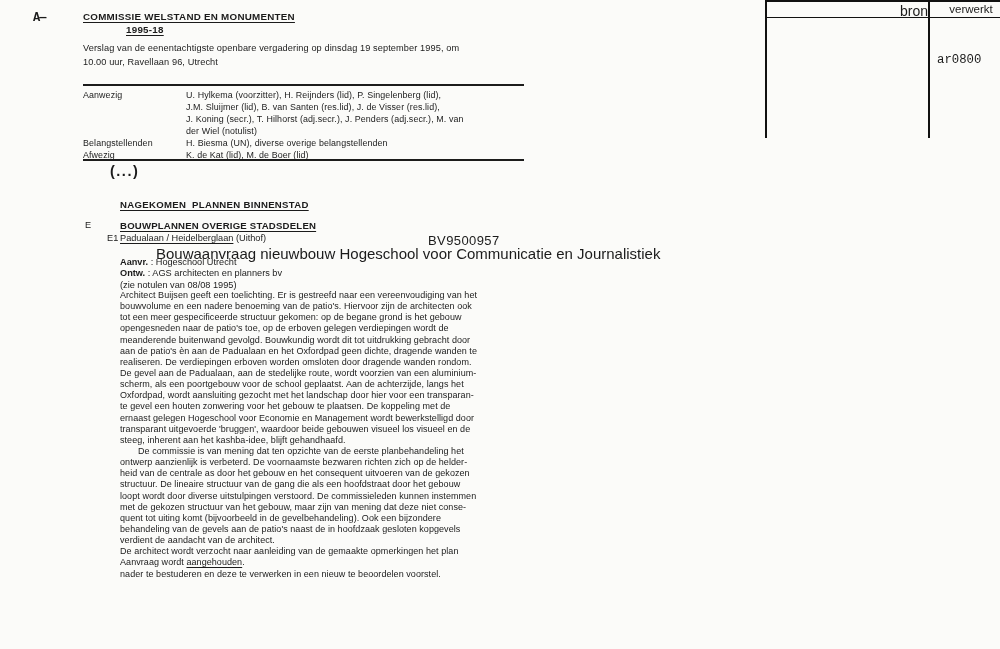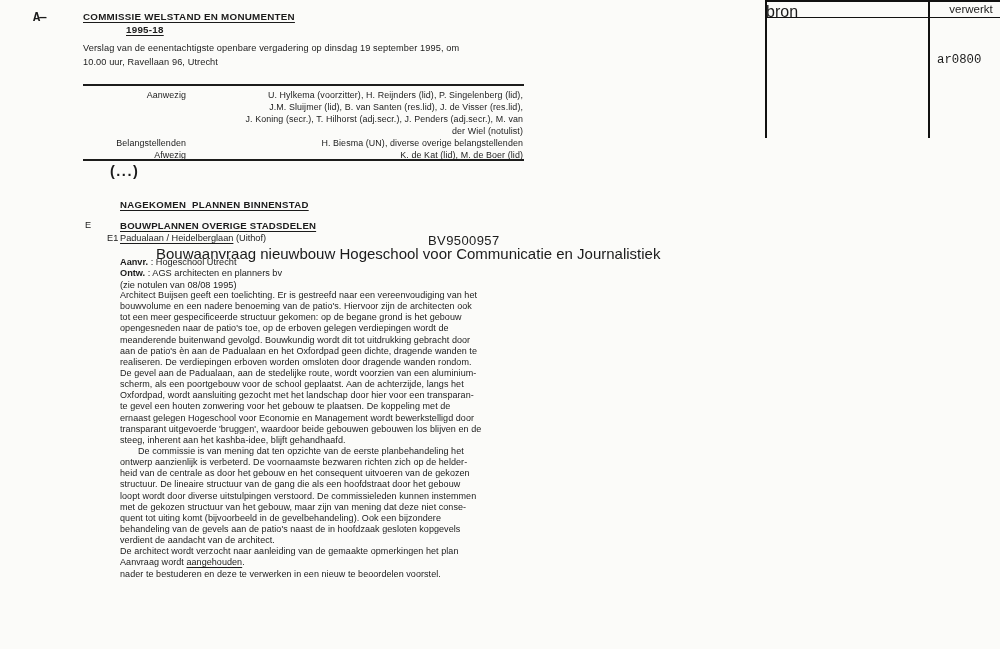--- a/index.html
+++ b/index.html
@@ -21,21 +21,21 @@
   .doc-number{left:83px; top:24px; font-size:9.8px; letter-spacing:.25px;margin-left:43px;}
   .intro{left:83px; top:42px; font-size:9.2px; line-height:13.5px; letter-spacing:.1px; width:430px;}
 
   
   .rule{background:#1c1c1c; height:1.7px;}
   .rule-top{left:83px; top:84px; width:441px;}
   .rule-bottom{left:83px; top:159px; width:441px;}
 
   
   .attendance{left:83px; top:89px; width:440px; font-size:8.9px; letter-spacing:.1px;}
-  .att-row{display:flex; line-height:12.1px; height:12.1px;text-align:right;}
+  .att-row{display:flex; line-height:12.1px; height:12.1px;}
   .att-label{width:103px; flex:none;}
   .att-text{flex:1; white-space:pre;}
 
   .ellipsis{left:110px; top:163px; font-size:14.5px; font-weight:bold; letter-spacing:1.5px;}
 
   
   .sec-head{left:120px; top:199px; font-size:9.6px; letter-spacing:.3px; white-space:pre;}
   .code-e{left:85px; top:220px; font-size:9.2px;}
   .sec-e{left:120px; top:220px; font-size:9.6px; letter-spacing:.2px;}
   .code-e1{left:85px; top:232.5px; font-size:9.2px;padding-left:22px;}
@@ -50,21 +50,21 @@
   .body-text{left:120px; top:290px; width:400px; font-size:9px; letter-spacing:.06px;}
   .bline{height:11.15px; line-height:11.15px; white-space:pre;}
   .bline.ind{padding-left:18px;}
 
   
   .stamp-line{background:#111; position:absolute;}
   .st-top{left:765px; top:0px; width:235px; height:1.6px;}
   .st-left{left:765px; top:0px; width:1.6px; height:138px;}
   .st-mid{left:928px; top:0px; width:1.6px; height:138px;}
   .st-head-rule{left:765px; top:16.5px; width:235px; height:1.6px;}
-  .st-h1{left:766px; top:2.5px; width:162px; text-align:left; font-size:16px;}
+  .st-h1{left:766px; top:2.5px; width:162px; text-align:right; font-size:14px;}
   .st-h2{left:930px; top:2.5px; width:82px; text-align:center; font-size:11.5px;}
   .st-anno{left:773px; top:23px; font-size:12.3px; line-height:14.6px; font-weight:500; letter-spacing:-.2px;}
   .st-code{left:937px; top:53px; font-size:12.3px; font-weight:500;}
 </style>
 </head>
 <body>
 
 <div class="page">
 
   <div class="abs margin-mark mono">A—</div>
@@ -124,21 +124,21 @@
       <div class="bline">tot een meer gespecificeerde structuur gekomen: op de begane grond is het gebouw</div>
       <div class="bline">opengesneden naar de patio's toe, op de erboven gelegen verdiepingen wordt de</div>
       <div class="bline">meanderende buitenwand gevolgd. Bouwkundig wordt dit tot uitdrukking gebracht door</div>
       <div class="bline">aan de patio's èn aan de Padualaan en het Oxfordpad geen dichte, dragende wanden te</div>
       <div class="bline">realiseren. De verdiepingen erboven worden omsloten door dragende wanden rondom.</div>
       <div class="bline">De gevel aan de Padualaan, aan de stedelijke route, wordt voorzien van een aluminium-</div>
       <div class="bline">scherm, als een poortgebouw voor de school geplaatst. Aan de achterzijde, langs het</div>
       <div class="bline">Oxfordpad, wordt aansluiting gezocht met het landschap door hier voor een transparan-</div>
       <div class="bline">te gevel een houten zonwering voor het gebouw te plaatsen. De koppeling met de</div>
       <div class="bline">ernaast gelegen Hogeschool voor Economie en Management wordt bewerkstelligd door</div>
-      <div class="bline">transparant uitgevoerde 'bruggen', waardoor beide gebouwen gebouwen los blijven en de</div>
+      <div class="bline">transparant uitgevoerde 'bruggen', waardoor beide gebouwen visueel los visueel en de</div>
       <div class="bline">steeg, inherent aan het kashba-idee, blijft gehandhaafd.</div>
       <div class="bline ind">De commissie is van mening dat ten opzichte van de eerste planbehandeling het</div>
       <div class="bline">ontwerp aanzienlijk is verbeterd. De voornaamste bezwaren richten zich op de helder-</div>
       <div class="bline">heid van de centrale as door het gebouw en het consequent uitvoeren van de gekozen</div>
       <div class="bline">structuur. De lineaire structuur van de gang die als een hoofdstraat door het gebouw</div>
       <div class="bline">loopt wordt door diverse uitstulpingen verstoord. De commissieleden kunnen instemmen</div>
       <div class="bline">met de gekozen structuur van het gebouw, maar zijn van mening dat deze niet conse-</div>
       <div class="bline">quent tot uiting komt (bijvoorbeeld in de gevelbehandeling). Ook een bijzondere</div>
       <div class="bline">behandeling van de gevels aan de patio's naast de in hoofdzaak gesloten kopgevels</div>
       <div class="bline">verdient de aandacht van de architect.</div>

